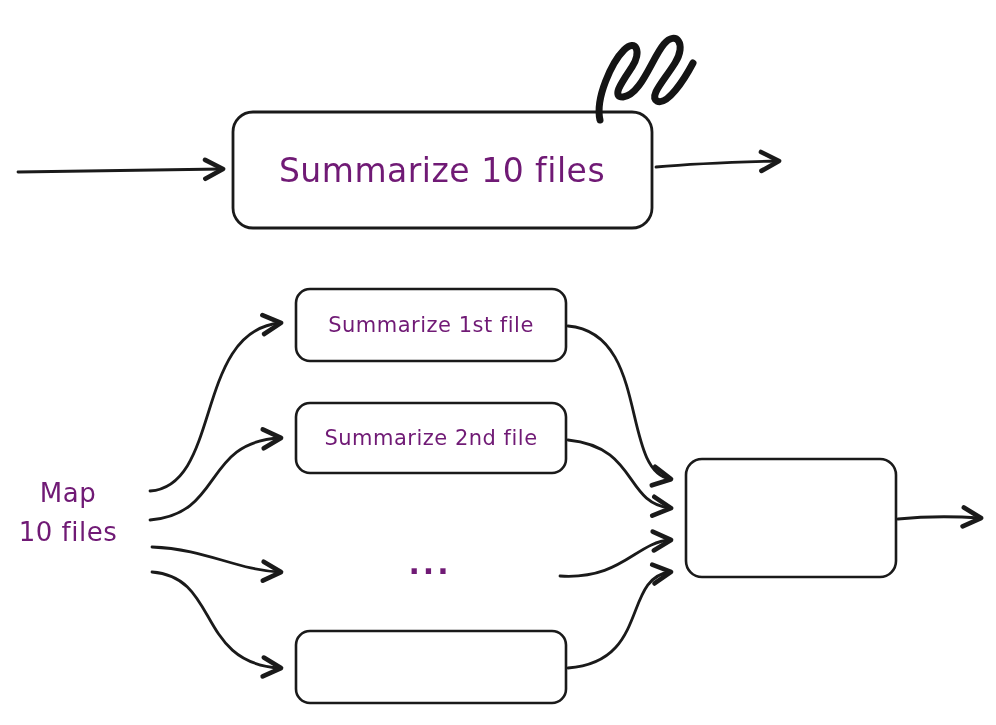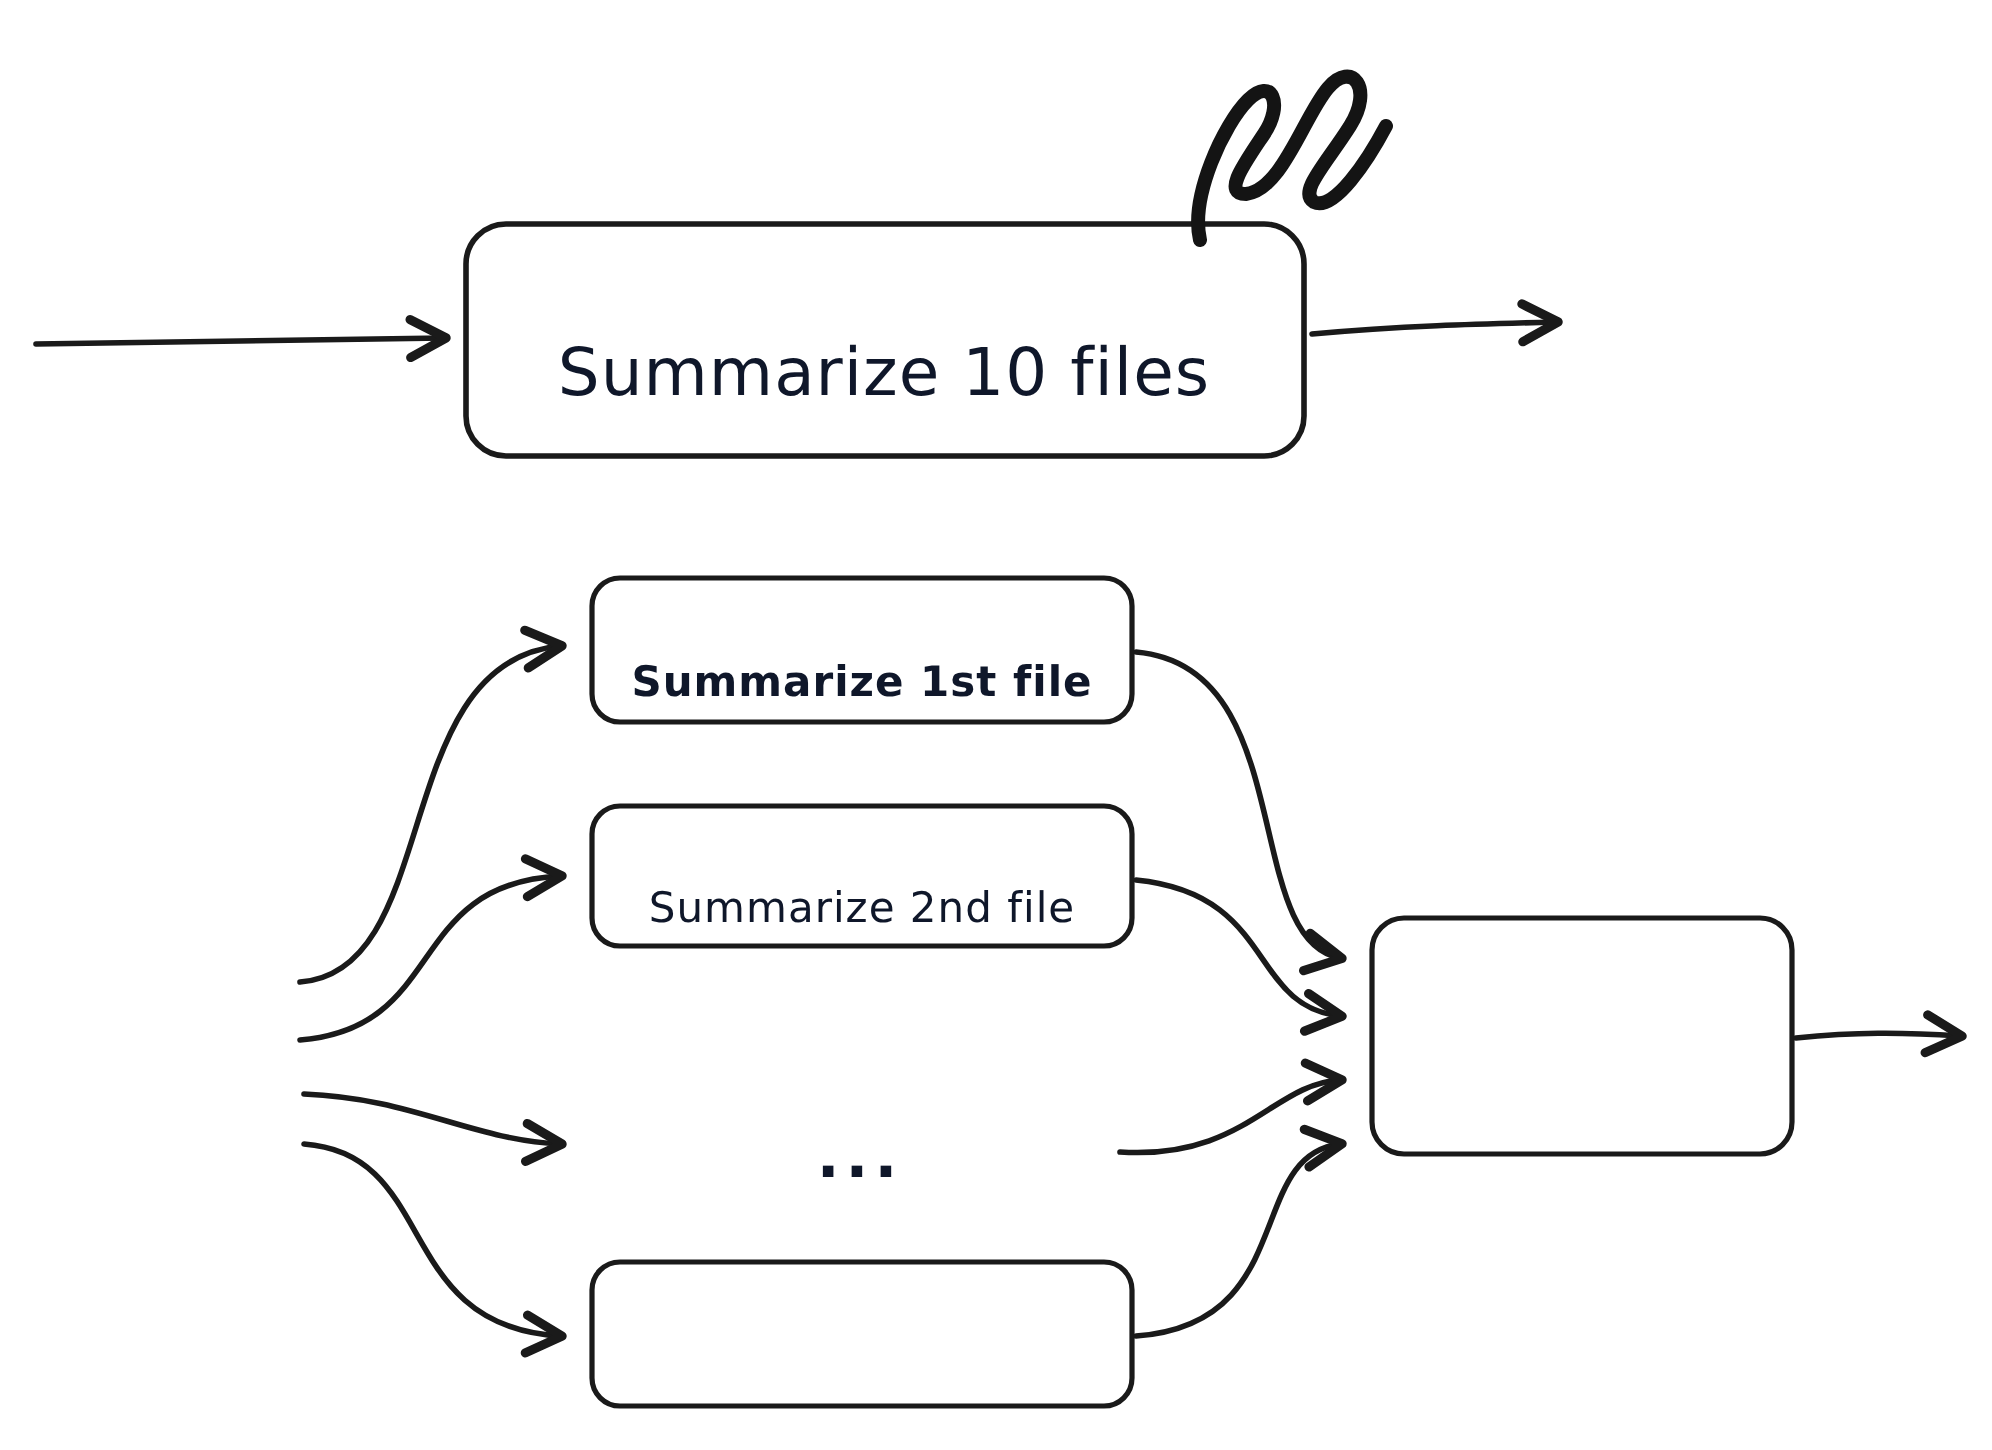--- a/index.html
+++ b/index.html
@@ -17,25 +17,24 @@
   }
   .shapes-layer {
     position: absolute;
     top: 0; left: 0;
     width: 996px;
     height: 725px;
   }
   .label {
     position: absolute;
     transform: translate(-50%, -50%);
-    color: #0f172a;
+    color: #701a75;
     white-space: nowrap;
     text-align: center;
     letter-spacing: 0.5px;
-    margin-top: 16px;
   }
   .label-top {
     font-size: 33px;
     font-weight: 500;
   }
   .label-branch {
     font-size: 21px;
     font-weight: 500;
   }
   .label-ellipsis {
@@ -92,22 +91,26 @@
     <path d="M560,576 C622,580 636,542 670,540" fill="none" stroke="#1a1a1a" stroke-width="2.8" stroke-linecap="round" marker-end="url(#ah)"></path>
     <path d="M568,668 C650,662 622,578 670,572" fill="none" stroke="#1a1a1a" stroke-width="2.8" stroke-linecap="round" marker-end="url(#ah)"></path>
 
     <rect x="686" y="459" width="210" height="118" rx="16" ry="16" fill="#ffffff" stroke="#1a1a1a" stroke-width="2.6"></rect>
 
     <path d="M898,519 C928,516 950,516 980,518" fill="none" stroke="#1a1a1a" stroke-width="2.8" stroke-linecap="round" marker-end="url(#ah)"></path>
   </svg>
 
   <div class="label label-top" style="left:442px; top:170px;">Summarize 10 files</div>
 
+  <div class="label label-map" style="left:68px; top:513px;">
+    <div>Map</div>
+    <div>10 files</div>
+  </div>
 
-  <div class="label label-branch" style="left:431px; top:325px;font-weight:bold;">Summarize 1st file</div>
+  <div class="label label-branch" style="left:431px; top:325px;">Summarize 1st file</div>
 
   <div class="label label-branch" style="left:431px; top:438px;text-align:right;">Summarize 2nd file</div>
 
   <div class="label label-ellipsis" style="left:430px; top:563px;">...</div>
 
 
   <div class="label label-merge" style="left:791px; top:520px;">
   </div>
 
 </div>

